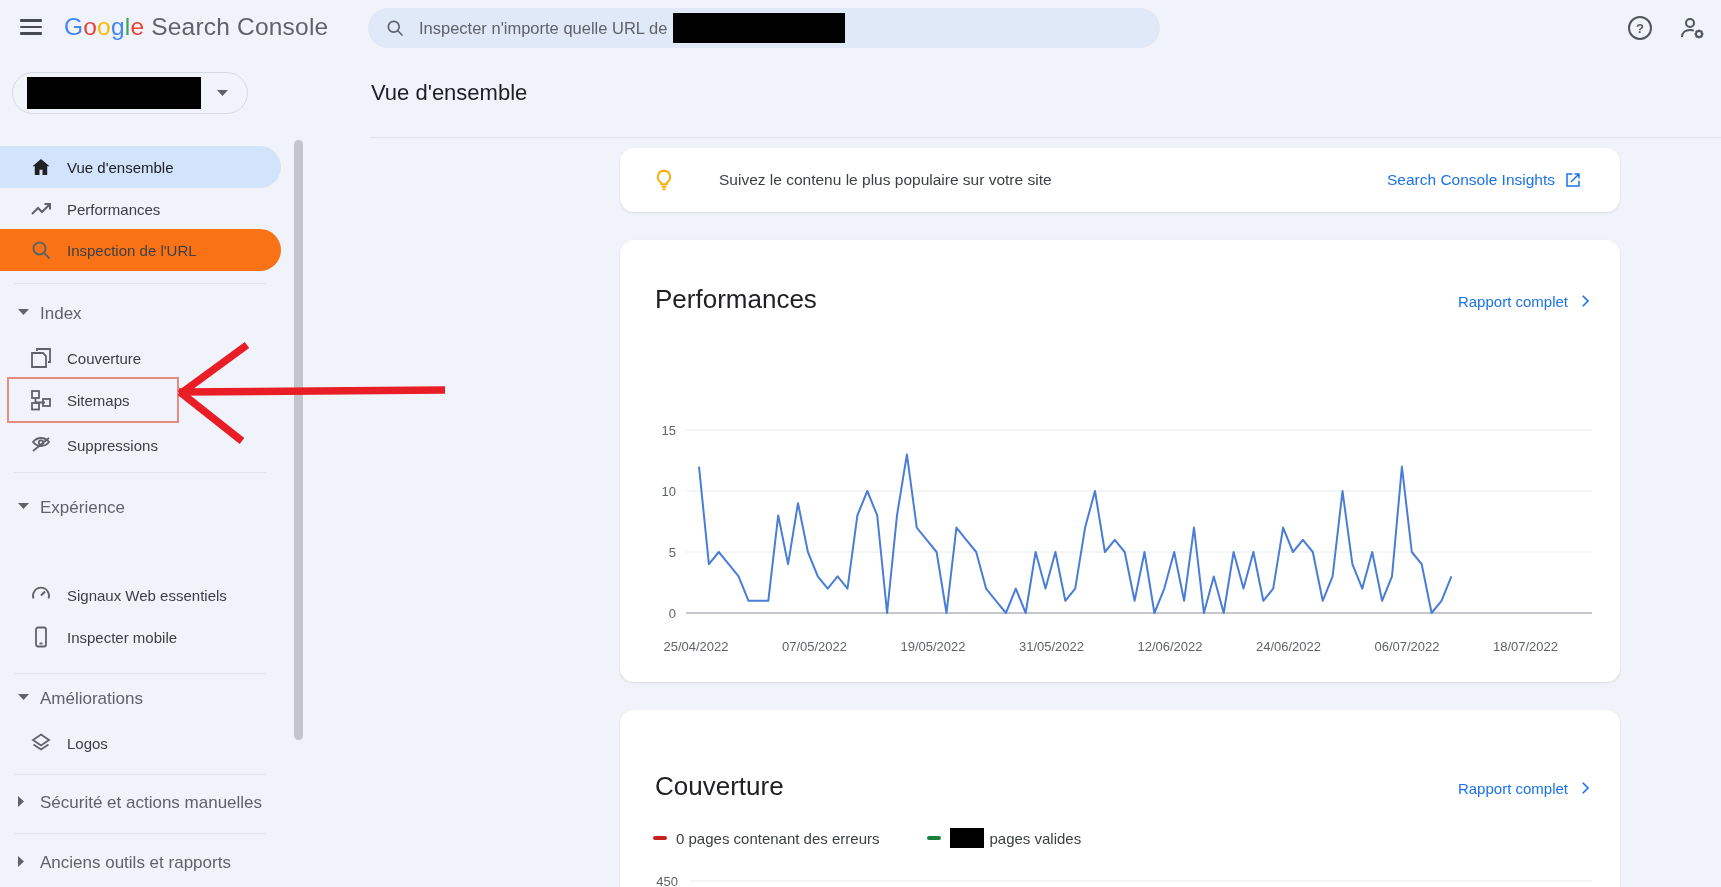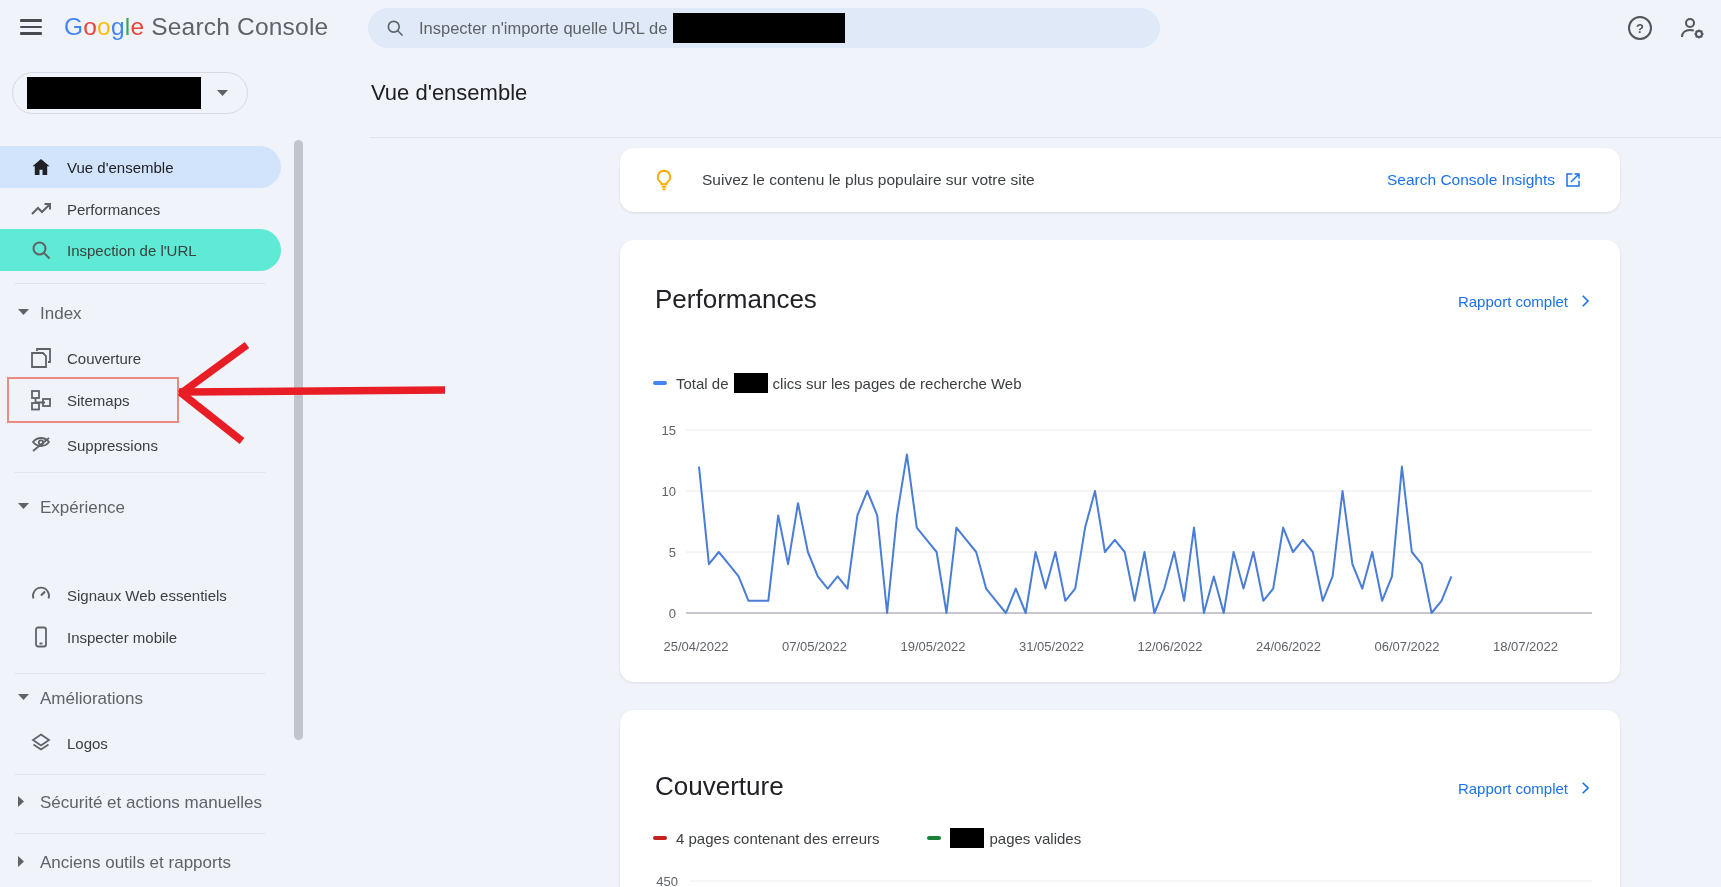--- a/index.html
+++ b/index.html
@@ -28,30 +28,30 @@
   
   .page-title { left:371px; top:80px; font-size:22px; color:#202124; }
   .title-divider { left:370px; top:137px; width:1351px; height:1px; background:#dfe3ea; }
 
   
   .nav-item { left:0; width:281px; height:42px; border-radius:0 21px 21px 0; cursor:pointer; }
   .nav-item .ico { position:absolute; left:29px; top:9px; width:24px; height:24px; }
   .nav-item .lbl { position:absolute; left:67px; top:50%; transform:translateY(-50%); font-size:15px; color:#3c4043; white-space:nowrap; }
   .nav-item.active { background:#d2e3fc; }
   .nav-item.active .lbl { color:#202124; }
-  .nav-item.hl { background:#5eead4; }
+  .nav-item.hl { background:#f97316; }
   .sec-head { left:0; height:24px; cursor:pointer; }
   .sec-head .caret { position:absolute; left:18px; top:7px; }
   .sec-head .lbl { position:absolute; left:40px; top:50%; transform:translateY(-50%); font-size:17px; color:#5f6368; white-space:nowrap; }
   .side-divider { left:14px; width:252px; height:1px; background:#e2e5eb; }
   .scroll-thumb { left:294px; top:140px; width:9px; height:600px; background:#c2c5cb; border-radius:4.5px; cursor:grab; }
 
   
   .card { background:#fff; border-radius:14px; box-shadow:0 1px 3px rgba(60,64,67,.08),0 1px 2px rgba(60,64,67,.05); }
-  .banner { left:620px; top:148px; width:1000px; height:64px; display:flex; align-items:center; }
+  .banner { left:620px; top:148px; width:1000px; height:64px; display:flex; align-items:center;gap:17px; }
   .banner .bulb { margin-left:32px; width:24px; height:24px; flex:none; }
   .banner .txt { margin-left:26px; font-size:15.5px; color:#3c4043; }
   .banner .spacer { flex:1; }
   .banner .link { display:flex; align-items:center; gap:9px; margin-right:38px; font-size:15.5px; color:#1a73e8; cursor:pointer; white-space:nowrap; }
 
   .perf-card { left:620px; top:240px; width:1000px; height:442px; }
   .cov-card  { left:620px; top:710px; width:1000px; height:200px; }
   .card-title { position:absolute; left:35px; font-size:26px; color:#202124; }
   .report-link { position:absolute; right:26px; display:flex; align-items:center; gap:8px; font-size:15px; color:#1a73e8; cursor:pointer; }
   .legend { position:absolute; left:33px; display:flex; align-items:center; font-size:15px; color:#3c4043; white-space:nowrap; }
@@ -258,26 +258,20 @@
     </span>
   </div>
 
   <div class="abs card perf-card">
     <div class="card-title" style="top:44px">Performances</div>
     <div class="report-link" style="top:52px">
       <span>Rapport complet</span>
       <svg width="18" height="18" viewBox="0 0 24 24" fill="none" stroke="#1a73e8" stroke-width="2.2">
           <polyline points="9 5 16 12 9 19"></polyline>
         </svg>
-    </div>
-    <div class="legend" style="top:133px">
-      <span class="dash" style="background:#4285f4"></span>
-      <span>Total de</span>
-      <span class="redacted"></span>
-      <span>clics sur les pages de recherche Web</span>
     </div>
     <svg id="perf-chart" class="chart-svg" style="height:442px" viewBox="0 0 1000 442">
         <line x1="66" x2="972" y1="190" y2="190" stroke="#e8eaed"></line>
         <text x="56" y="195" text-anchor="end" class="tick">15</text>
         <line x1="66" x2="972" y1="251" y2="251" stroke="#e8eaed"></line>
         <text x="56" y="256" text-anchor="end" class="tick">10</text>
         <line x1="66" x2="972" y1="312" y2="312" stroke="#e8eaed"></line>
         <text x="56" y="317" text-anchor="end" class="tick">5</text>
         <line x1="66" x2="972" y1="373" y2="373" stroke="#8a8f98"></line>
         <text x="56" y="378" text-anchor="end" class="tick">0</text>
@@ -296,21 +290,21 @@
   <div class="abs card cov-card">
     <div class="card-title" style="top:61px">Couverture</div>
     <div class="report-link" style="top:69px">
       <span>Rapport complet</span>
       <svg width="18" height="18" viewBox="0 0 24 24" fill="none" stroke="#1a73e8" stroke-width="2.2">
           <polyline points="9 5 16 12 9 19"></polyline>
         </svg>
     </div>
     <div class="legend" style="top:118px">
       <span class="dash" style="background:#c5221f"></span>
-      <span>4 pages contenant des erreurs</span>
+      <span>0 pages contenant des erreurs</span>
       <span class="dash" style="margin-left:48px;background:#188038"></span>
       <span class="redacted" style="margin-left:0"></span>
       <span>pages valides</span>
     </div>
     <svg class="chart-svg" style="height:200px" viewBox="0 0 1000 200">
       <text class="tick" x="58" y="176" text-anchor="end">450</text>
       <line x1="70" y1="171" x2="972" y2="171" stroke="#e8eaed"></line>
     </svg>
   </div>
 

